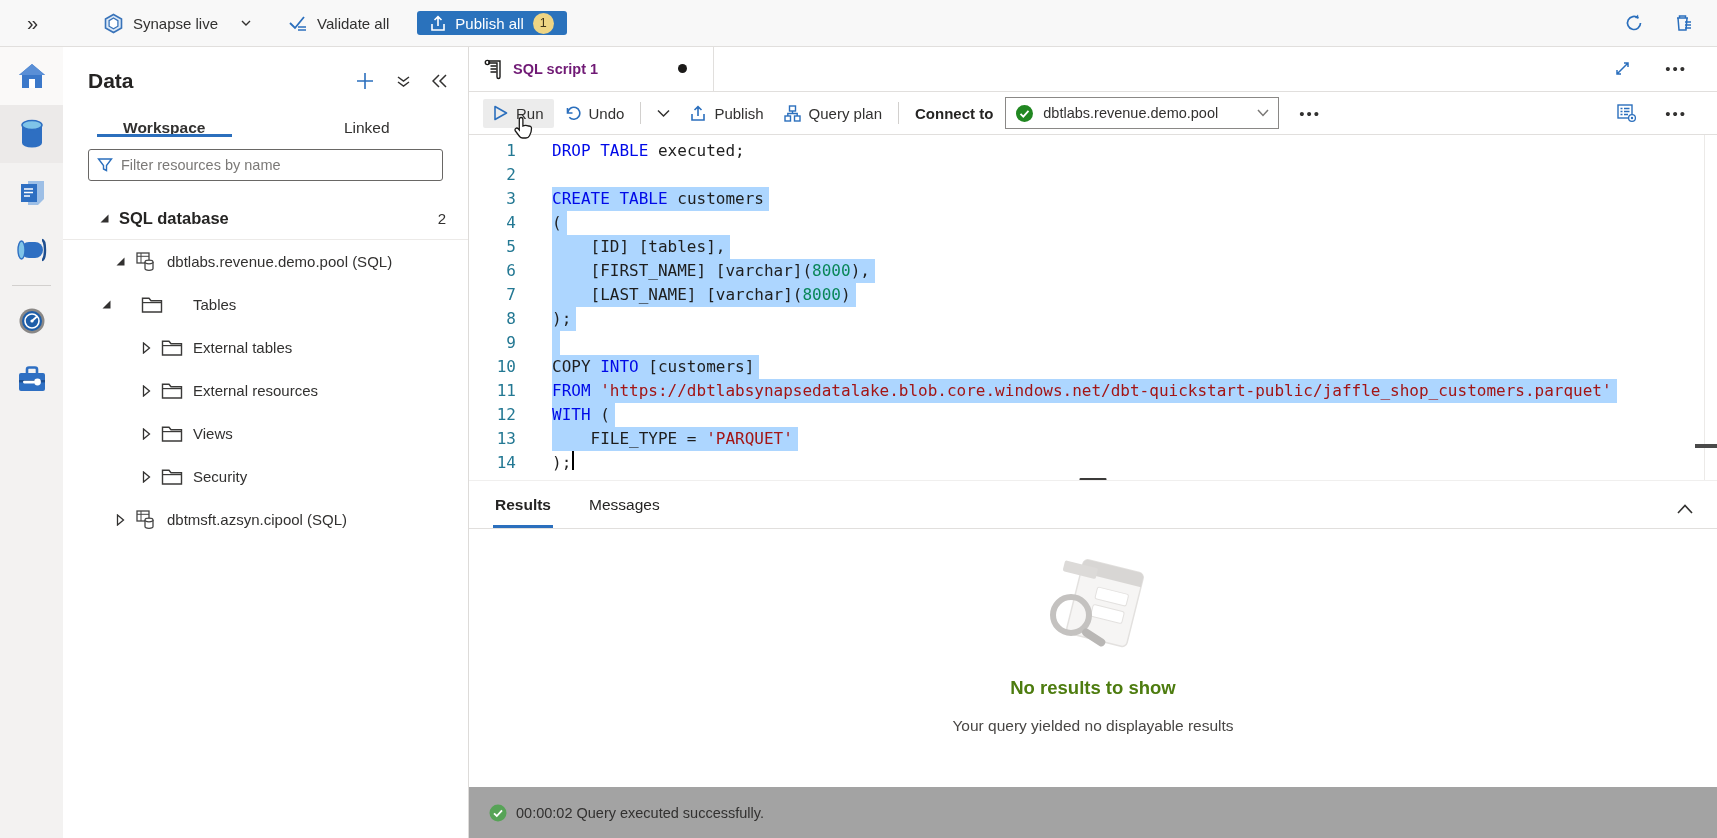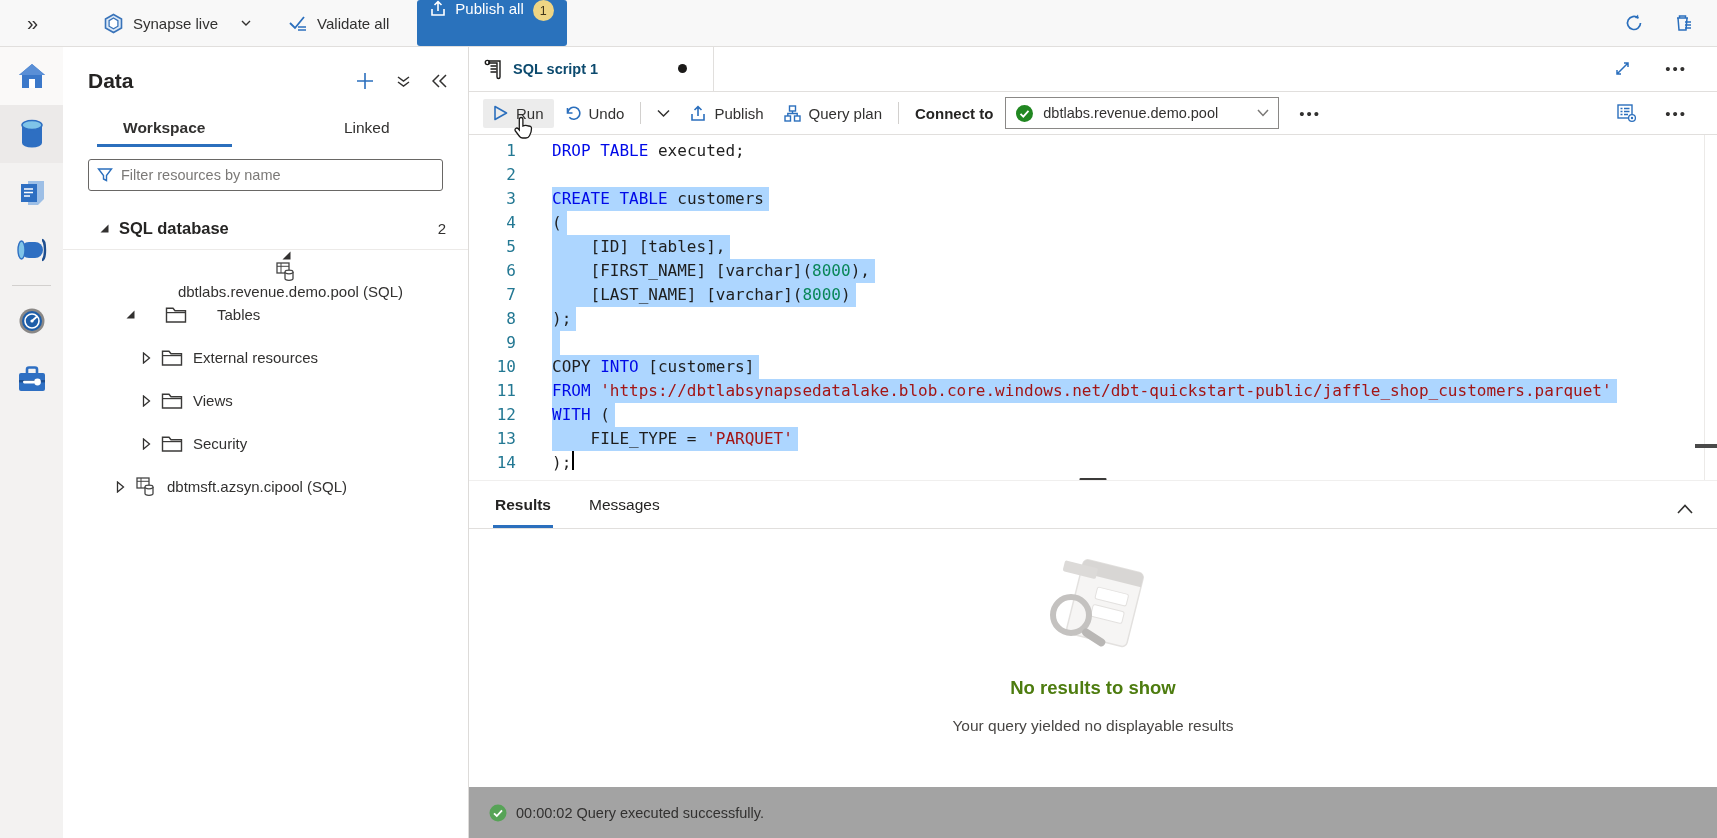--- a/index.html
+++ b/index.html
@@ -7,61 +7,61 @@
   body { font-family:"Liberation Sans", sans-serif; color:#323130; background:#fff; font-size:14px; }
 
   
   .topbar { height:47px; background:#f8f8f8; border-bottom:1px solid #e1dfdd; display:flex; align-items:center; }
   .topbar-collapse { width:63px; text-align:center; font-size:20px; color:#323130; cursor:pointer; letter-spacing:-2px; }
   .topbar-left { display:flex; align-items:center; gap:10px; padding-left:40px; flex:1; }
   .mode-switcher { display:flex; align-items:center; gap:9px; cursor:pointer; }
   .mode-switcher .label { font-size:15px; }
   .chev { width:10px; height:10px; }
   .validate-btn { display:flex; align-items:center; gap:9px; margin-left:28px; cursor:pointer; font-size:15px; }
-  .publish-btn { margin-left:18px; display:flex; gap:9px; background:#2a72bc; color:#fff; border:none; border-radius:3px; height:46px; padding:0 13px; font-size:15px; font-family:inherit; cursor:pointer; }
+  .publish-btn { margin-left:18px; display:flex; align-items:center; gap:9px; background:#2a72bc; color:#fff; border:none; border-radius:3px; height:24px; padding:0 13px; font-size:15px; font-family:inherit; cursor:pointer; }
   .badge { background:#eed584; color:#40351a; width:21px; height:21px; border-radius:50%; display:flex; align-items:center; justify-content:center; font-size:12.5px; }
   .topbar-right { display:flex; align-items:center; gap:26px; padding-right:22px; }
   .iconbtn { background:none; border:none; cursor:pointer; display:flex; align-items:center; justify-content:center; padding:2px; }
 
   
   .main { display:flex; height:791px; }
 
   
   .rail { width:63px; background:#f3f2f1; display:flex; flex-direction:column; align-items:stretch; flex-shrink:0; }
   .rail-item { height:58px; display:flex; align-items:center; justify-content:center; cursor:pointer; }
   .rail-item.light { background:#faf9f8; }
   .rail-item.selected { background:#eceae9; }
   .rail-divider { height:1px; background:#d2d0ce; margin:6px 12px; }
 
   
   .datapanel { width:406px; background:#fff; border-right:1px solid #dddbd9; flex-shrink:0; display:flex; flex-direction:column; }
   .dp-header { display:flex; align-items:center; padding:22px 18px 10px 25px; }
   .dp-title { font-size:21px; font-weight:bold; color:#252423; flex:1; }
   .dp-actions { display:flex; align-items:center; gap:17px; }
   .dp-tabs { display:flex; padding:6px 0 0 0; }
-  .dp-tab { flex:1; text-align:center; padding:10px 0 10px; font-size:15.5px; cursor:pointer; position:relative; color:#323130; }
+  .dp-tab { flex:1; text-align:center; padding:10px 0 0; font-size:15.5px; cursor:pointer; position:relative; color:#323130; }
   .dp-tab.active { font-weight:bold; }
   .dp-tab.active::after { content:""; position:absolute; left:34px; right:34px; bottom:0; height:3px; background:#2b6fbd; }
   .dp-filter { margin:12px 25px 8px 25px; border:1px solid #696765; border-radius:3px; height:32px; display:flex; align-items:center; padding:0 8px; background:#fff; }
   .dp-filter input { border:none; outline:none; flex:1; font-size:14.5px; font-family:inherit; margin-left:8px; color:#323130; background:transparent; }
   .dp-filter input::placeholder { color:#7b7977; }
   .tree { flex:1; overflow:hidden; padding-top:8px; }
   .tree-row { height:43px; display:flex; align-items:center; cursor:pointer; }
   .tree-row .caret { width:14px; display:flex; justify-content:center; margin-right:8px; flex-shrink:0; }
   .tree-row .t-icon { margin-right:10px; display:flex; flex-shrink:0; }
   .tree-row .t-label { font-size:15px; color:#323130; white-space:nowrap; }
   .tree-row.section .t-label { font-size:16.5px; font-weight:bold; color:#252423; }
   .tree-row .t-count { margin-left:auto; margin-right:22px; font-size:15px; color:#323130; }
   .tree-row.section { border-bottom:1px solid #eceae8; }
 
   
   .editor { flex:1; display:flex; flex-direction:column; min-width:0; }
   .tabbar { height:46px; border-bottom:1px solid #e1dfdd; display:flex; align-items:stretch; background:#fff; }
   .doc-tab { width:245px; display:flex; align-items:center; gap:10px; padding:0 16px 0 14px; border-right:1px solid #e1dfdd; cursor:pointer; }
-  .doc-tab .title { font-size:14.5px; font-weight:bold; color:#0c4a6e; flex:1; }
+  .doc-tab .title { font-size:14.5px; font-weight:bold; color:#701a75; flex:1; }
   .dirty-dot { width:9px; height:9px; border-radius:50%; background:#1b1a19; margin-right:10px; }
   .tabbar-right { margin-left:auto; display:flex; align-items:center; gap:24px; padding-right:22px; }
 
   .toolbar { height:44px; border-bottom:1px solid #e1dfdd; display:flex; align-items:center; padding:0 10px 0 14px; background:#fff; position:relative; }
   .tb-btn { display:flex; align-items:center; gap:8px; border:none; background:none; font-family:inherit; font-size:15px; color:#323130; padding:6px 10px; border-radius:2px; cursor:pointer; }
   .tb-btn.hovered { background:#ececec; }
   .tb-sep { width:1px; height:22px; background:#d2d0ce; margin:0 6px; }
   .connect-label { font-size:15px; font-weight:bold; margin:0 12px 0 10px; color:#252423; }
   .connect-dd { width:274px; height:32px; border:1px solid #8a8886; background:#fff; display:flex; align-items:center; gap:9px; padding:0 9px; cursor:pointer; }
   .connect-dd .conn-name { flex:1; font-size:14.5px; color:#323130; white-space:nowrap; overflow:hidden; }
@@ -259,49 +259,63 @@
     <div class="tree" id="tree">
         <div class="tree-row section" style="padding-left: 34px;">
           <span class="caret">
             <svg width="11" height="11" viewBox="0 0 11 11">
               <polygon points="9.5,1.5 9.5,9.5 1.5,9.5" fill="#323130"></polygon>
             </svg>
           </span>
           <span class="t-label">SQL database</span>
           <span class="t-count">2</span>
         </div>
-        <div class="tree-row" style="padding-left: 50px; flex-direction: column;">
+        <div class="tree-row" style="padding-left: 50px;">
           <span class="caret">
             <svg width="11" height="11" viewBox="0 0 11 11">
               <polygon points="9.5,1.5 9.5,9.5 1.5,9.5" fill="#323130"></polygon>
             </svg>
           </span>
           <span class="t-icon">
             <svg width="22" height="22" viewBox="0 0 22 22">
               <rect x="2" y="2" width="12" height="10" fill="none" stroke="#444" stroke-width="1.3"></rect>
               <path d="M2 5.3 h12 M6 2 v10" stroke="#444" stroke-width="1"></path>
               <path d="M10 11 v6.5 a4 1.8 0 0 0 8 0 V11" fill="#fff" stroke="#444" stroke-width="1.3"></path>
               <ellipse cx="14" cy="11" rx="4" ry="1.8" fill="#fff" stroke="#444" stroke-width="1.3"></ellipse>
             </svg>
           </span>
           <span class="t-label">dbtlabs.revenue.demo.pool (SQL)</span>
         </div>
-        <div class="tree-row" style="padding-left: 60px; gap: 20px;">
+        <div class="tree-row" style="padding-left: 36px; gap: 20px;">
           <span class="caret">
             <svg width="11" height="11" viewBox="0 0 11 11">
               <polygon points="9.5,1.5 9.5,9.5 1.5,9.5" fill="#323130"></polygon>
             </svg>
           </span>
           <span class="t-icon">
             <svg width="22" height="18" viewBox="0 0 22 18">
               <path d="M1.5 4 V16 H20.5 V4.8 H10 L8 2.2 H1.5 z" fill="none" stroke="#3b3a39" stroke-width="1.4"></path>
               <path d="M1.5 6.6 H20.5" stroke="#3b3a39" stroke-width="1.2"></path>
             </svg>
           </span>
           <span class="t-label">Tables</span>
+        </div>
+        <div class="tree-row" style="padding-left: 76px;">
+          <span class="caret">
+            <svg width="9" height="12" viewBox="0 0 9 12">
+              <polygon points="1.5,1 7.5,6 1.5,11" fill="none" stroke="#323130" stroke-width="1.3"></polygon>
+            </svg>
+          </span>
+          <span class="t-icon">
+            <svg width="22" height="18" viewBox="0 0 22 18">
+              <path d="M1.5 4 V16 H20.5 V4.8 H10 L8 2.2 H1.5 z" fill="none" stroke="#3b3a39" stroke-width="1.4"></path>
+              <path d="M1.5 6.6 H20.5" stroke="#3b3a39" stroke-width="1.2"></path>
+            </svg>
+          </span>
+          <span class="t-label">External tables</span>
         </div>
         <div class="tree-row" style="padding-left: 76px;">
           <span class="caret">
             <svg width="9" height="12" viewBox="0 0 9 12">
               <polygon points="1.5,1 7.5,6 1.5,11" fill="none" stroke="#323130" stroke-width="1.3"></polygon>
             </svg>
           </span>
           <span class="t-icon">
             <svg width="22" height="18" viewBox="0 0 22 18">
               <path d="M1.5 4 V16 H20.5 V4.8 H10 L8 2.2 H1.5 z" fill="none" stroke="#3b3a39" stroke-width="1.4"></path>

